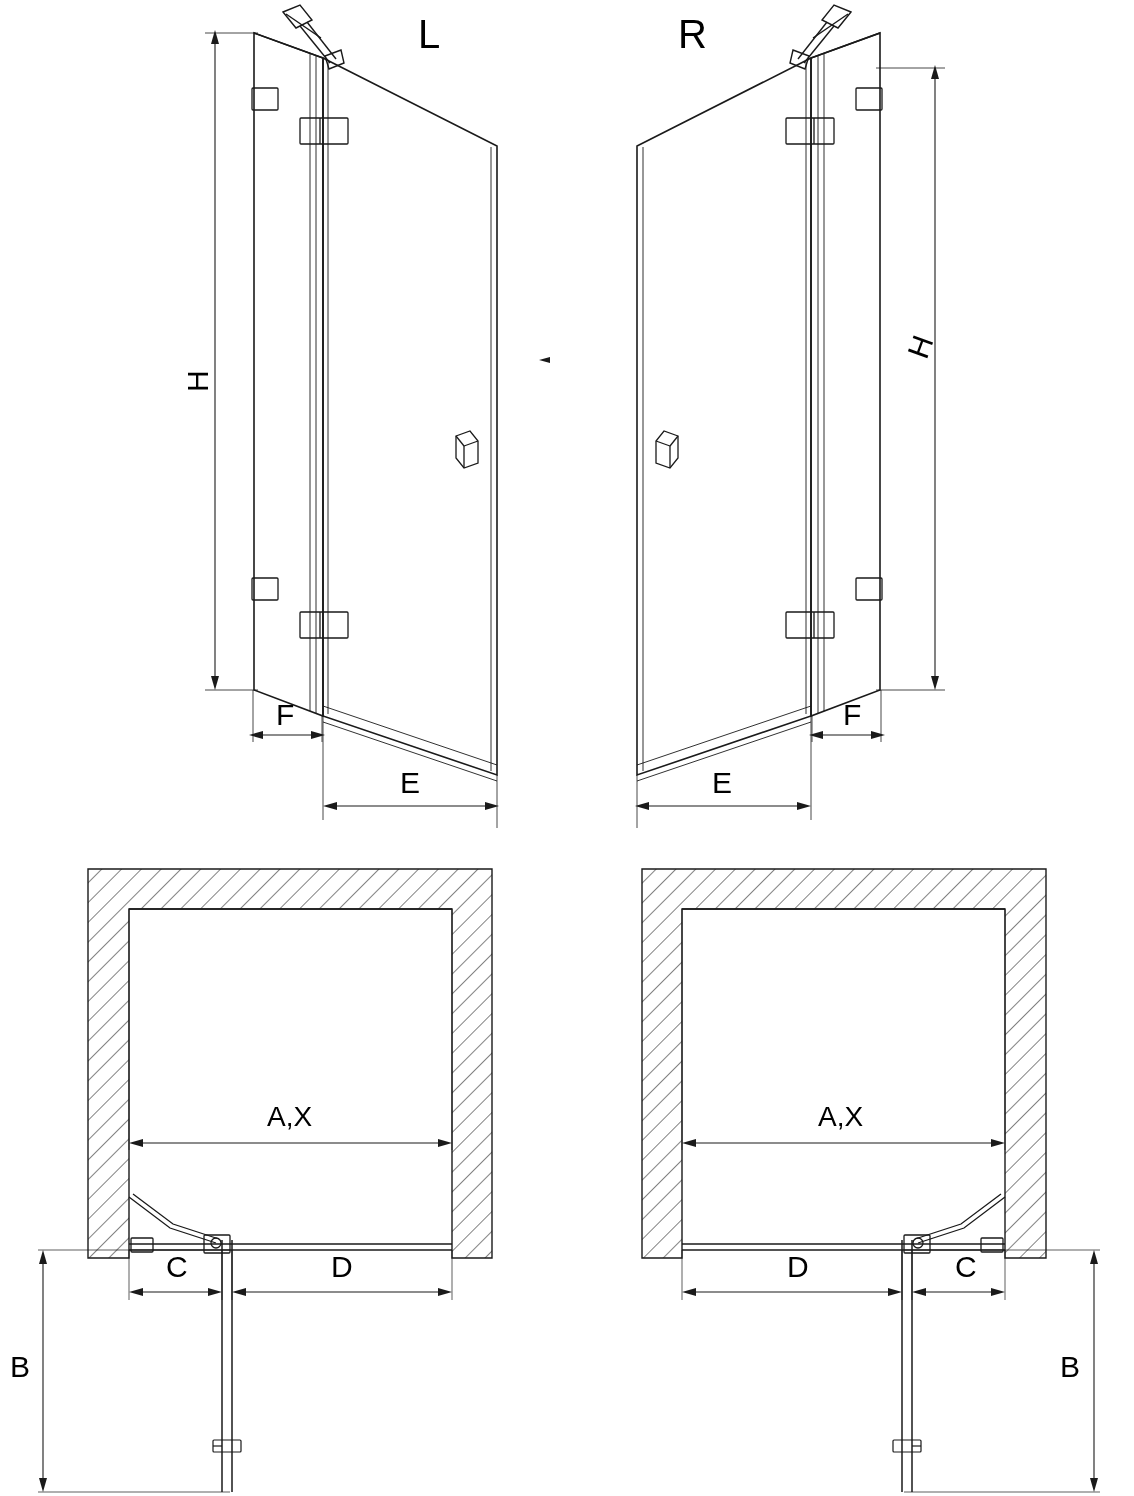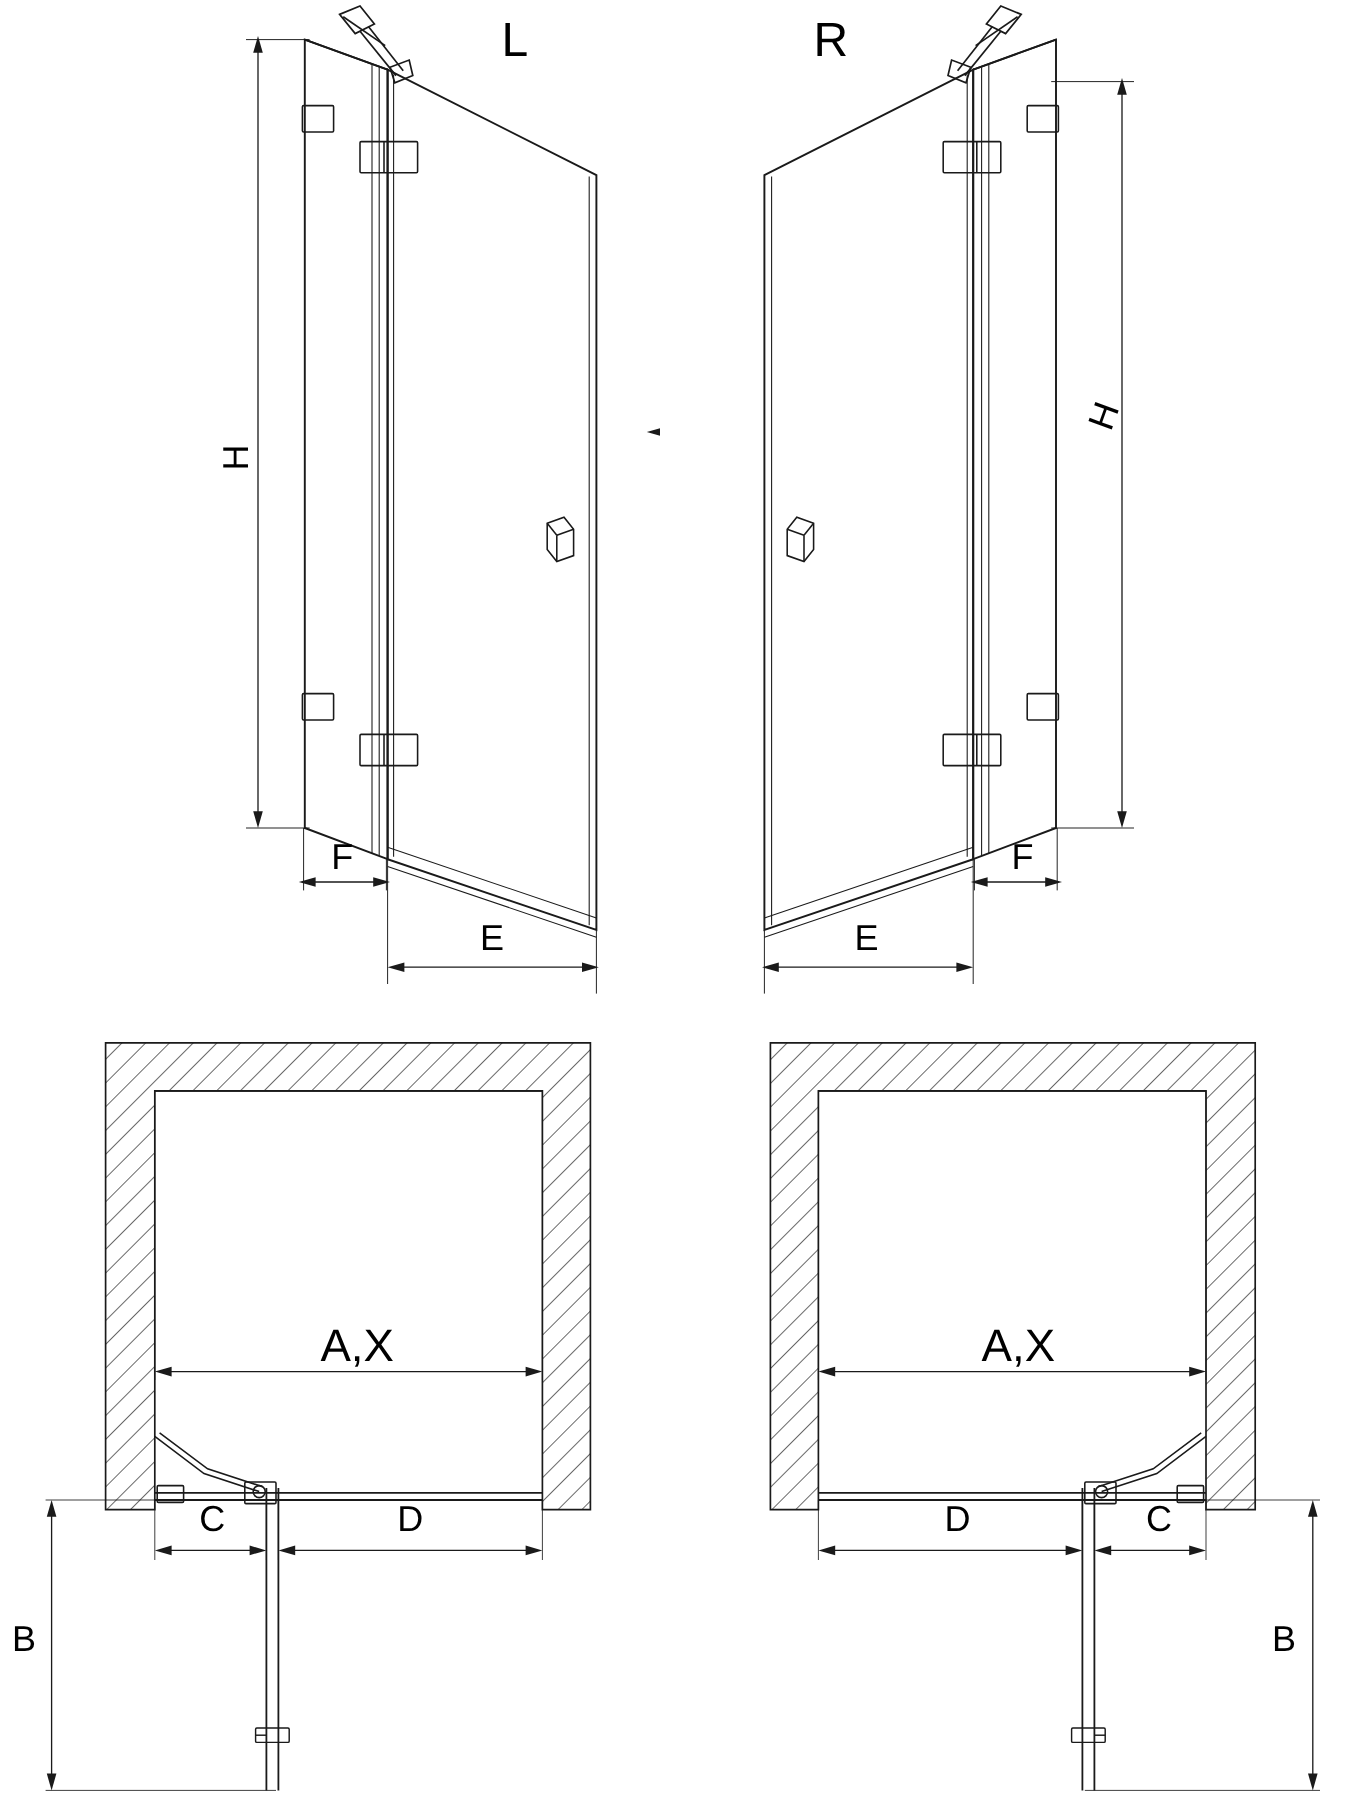--- a/index.html
+++ b/index.html
@@ -35,21 +35,21 @@
     letter-spacing: 0.5px;
   }
   .lbl-side {
     font-size: 40px;
   }
   .lbl-rot-l {
     transform: rotate(-90deg);
     transform-origin: left top;
   }
   .lbl-ax {
-    font-size: 38px;
+    font-size: 28px;
   }
 </style>
 </head>
 <body>
 
 <svg id="sheet" viewBox="0 0 1134 1496" xmlns="http://www.w3.org/2000/svg">
   <defs>
     <pattern id="wallHatch" width="14" height="14" patternTransform="rotate(45)" patternUnits="userSpaceOnUse">
       <line x1="0" y1="0" x2="0" y2="14" stroke="#1a1a1a" stroke-width="1.1"></line>
     </pattern>

